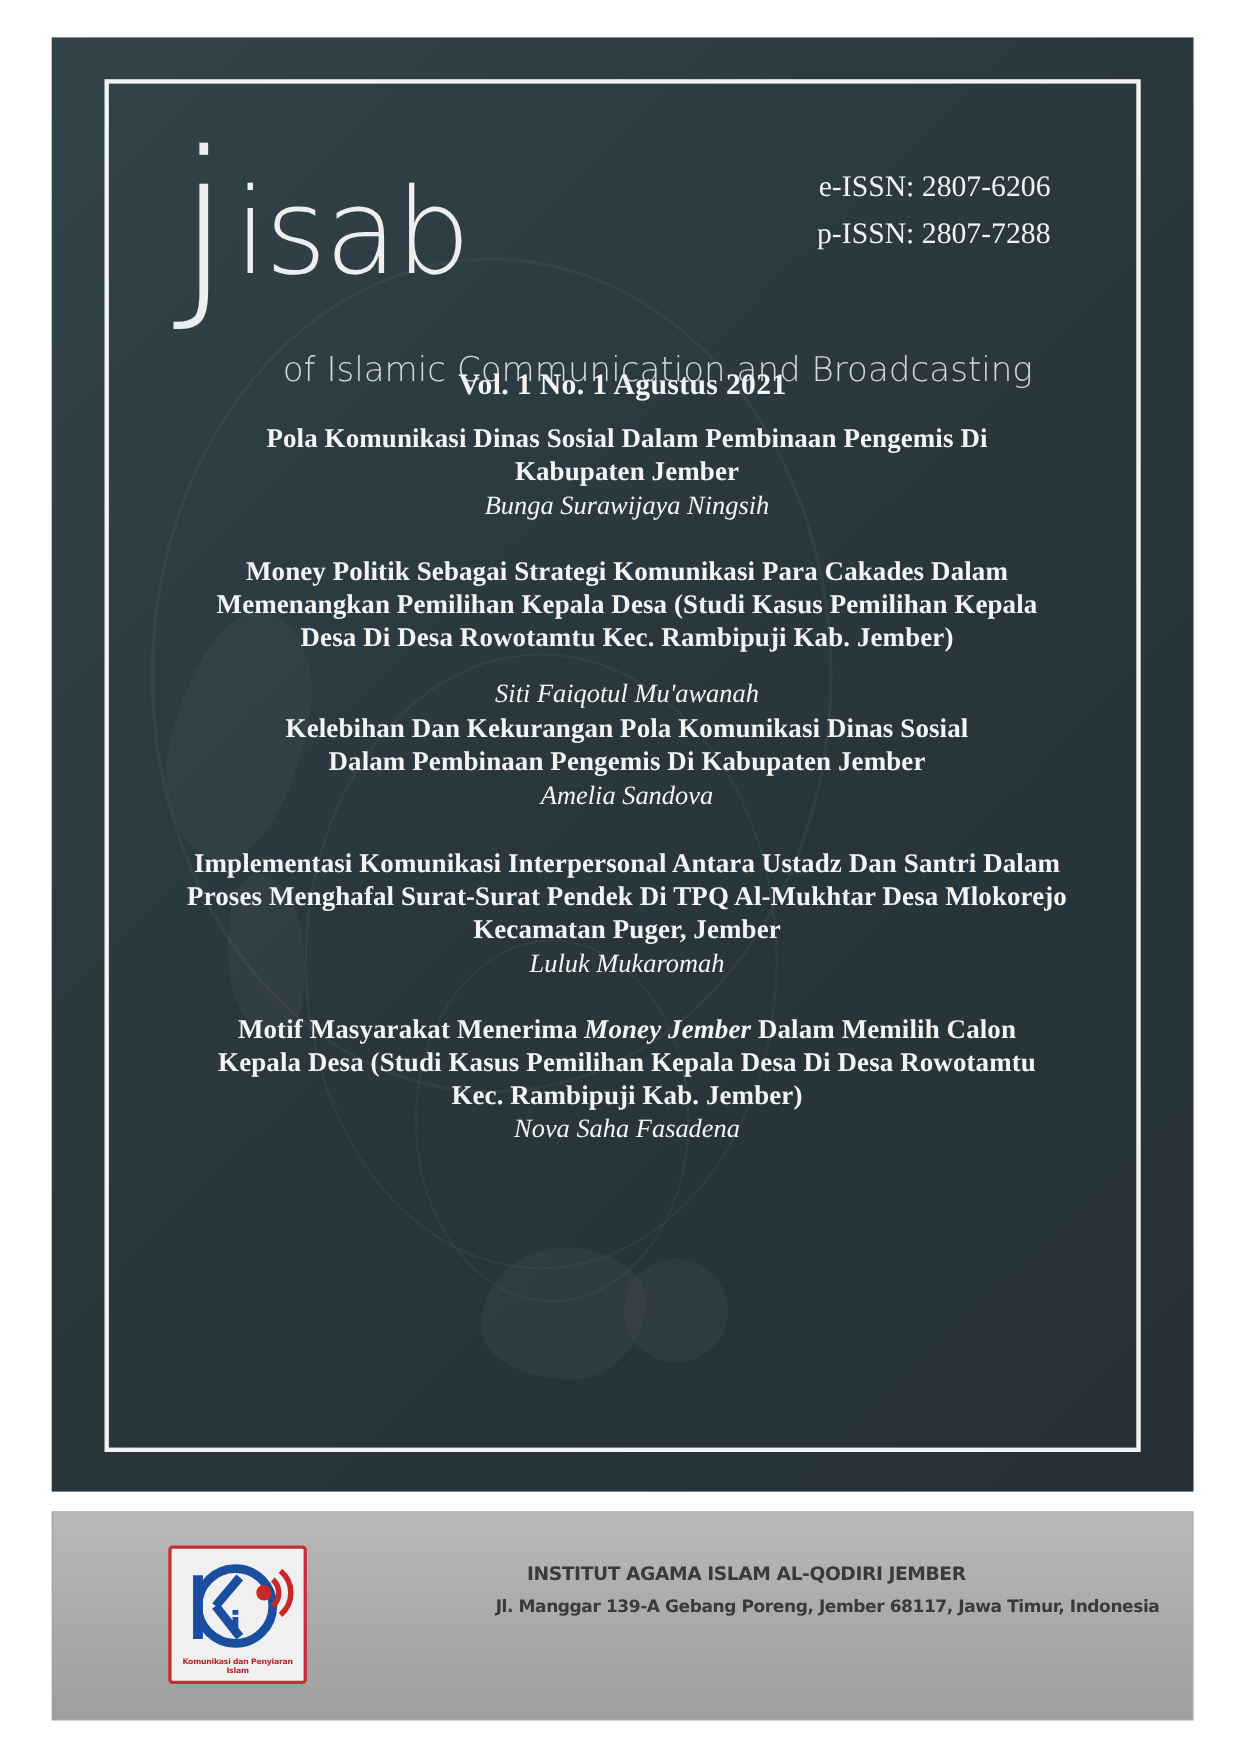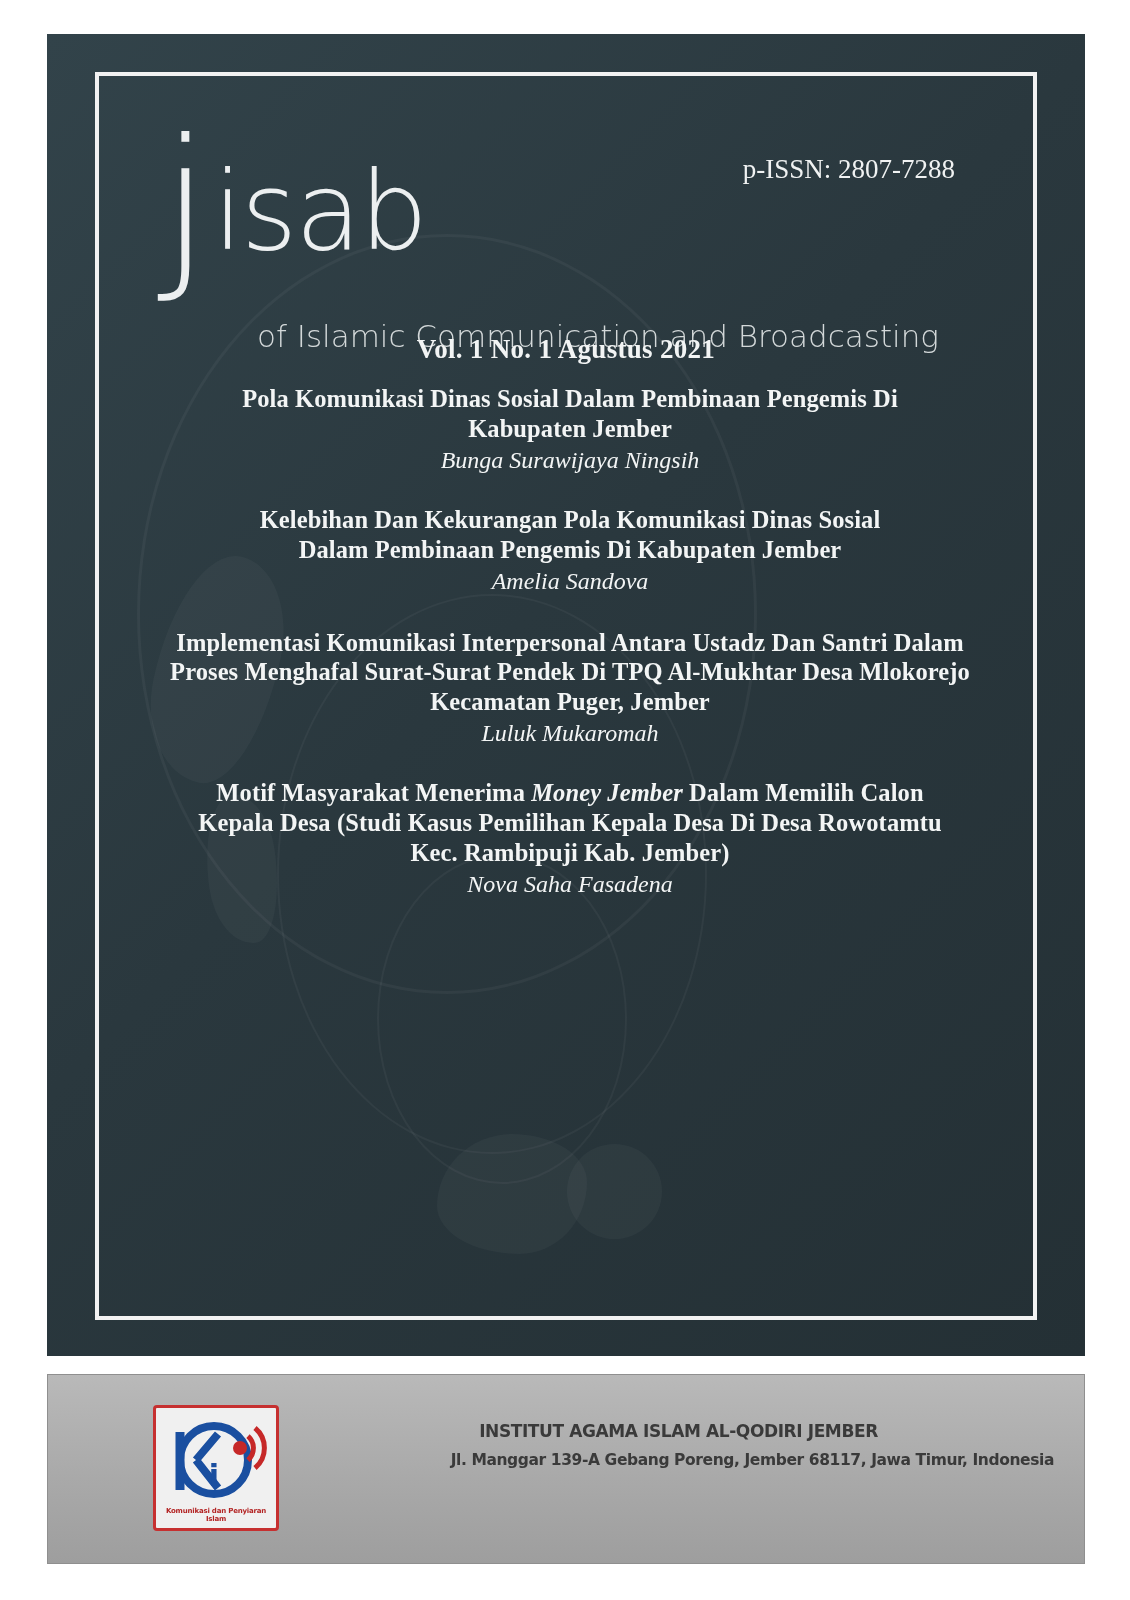--- a/index.html
+++ b/index.html
@@ -225,32 +225,37 @@
 
       <div class="masthead">
         <div class="logo-row">
           <span class="logo-j">j</span>
           <span class="logo-isab">isab</span>
           <span class="logo-sub2">of Islamic Communication and Broadcasting</span>
         </div>
       </div>
 
       <div class="issn">
+        <div>e-ISSN: 2807-6206</div>
         <div>p-ISSN: 2807-7288</div>
       </div>
 
       <div class="volume">Vol. 1 No. 1 Agustus 2021</div>
 
       <div class="articles">
 
         <div class="article a1">
           <div class="art-title">Pola Komunikasi Dinas Sosial Dalam Pembinaan Pengemis Di Kabupaten Jember</div>
           <div class="art-author">Bunga Surawijaya Ningsih</div>
         </div>
 
+        <div class="article a2">
+          <div class="art-title">Money Politik Sebagai Strategi Komunikasi Para Cakades Dalam Memenangkan Pemilihan Kepala Desa (Studi Kasus Pemilihan Kepala Desa Di Desa Rowotamtu Kec. Rambipuji Kab. Jember)</div>
+          <div class="art-author">Siti Faiqotul Mu'awanah</div>
+        </div>
 
         <div class="article a4">
           <div class="art-title">Kelebihan Dan Kekurangan Pola Komunikasi  Dinas Sosial Dalam Pembinaan Pengemis Di Kabupaten Jember</div>
           <div class="art-author">Amelia Sandova</div>
         </div>
 
         <div class="article a3">
           <div class="art-title">Implementasi Komunikasi Interpersonal Antara Ustadz Dan Santri Dalam Proses Menghafal Surat-Surat Pendek Di TPQ Al-Mukhtar Desa Mlokorejo Kecamatan Puger, Jember</div>
           <div class="art-author">Luluk Mukaromah</div>
         </div>

